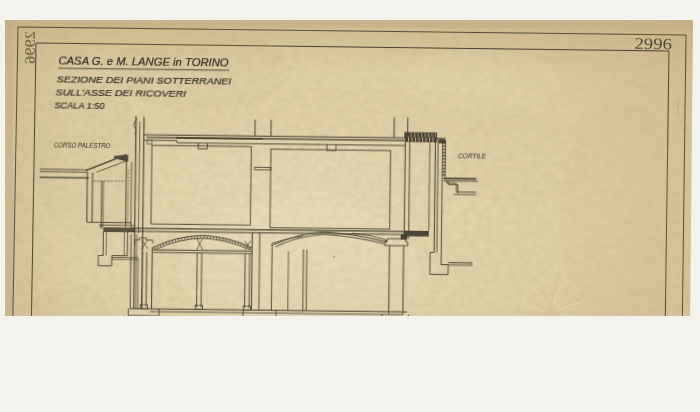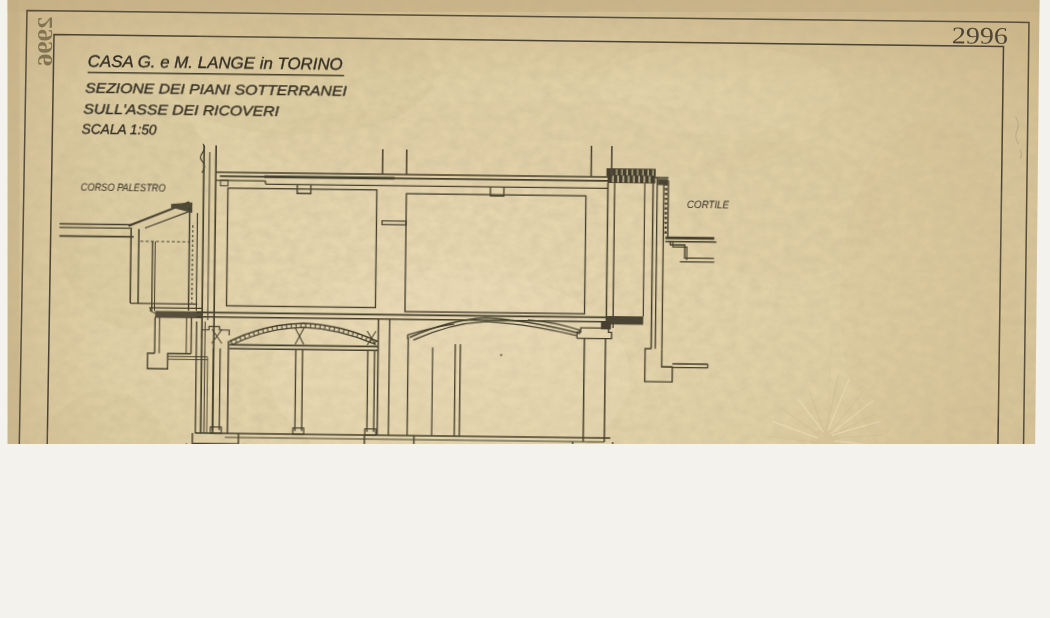--- a/index.html
+++ b/index.html
@@ -1,16 +1,16 @@
 <!DOCTYPE html>
 <html><head>
 <meta charset="utf-8">
 <style>
 html,body{margin:0;padding:0;background:#f3f2ed;}
-#c{position:relative;width:700px;height:296px;overflow:hidden;font-family:"Liberation Sans",sans-serif;}
+#c{position:relative;width:700px;height:296px;overflow:hidden;font-family:"Liberation Sans",sans-serif;margin-top:20px;}
 svg{position:absolute;top:0;left:0;display:block;}
 </style>
 </head>
 <body>
 <div id="c">
 <svg width="700" height="412" viewBox="0 0 700 412">
 <defs>
 <radialGradient id="pg" cx="42%" cy="48%" r="75%">
 <stop offset="0%" stop-color="#e9d9b3"></stop>
 <stop offset="55%" stop-color="#e0cfa4"></stop>

